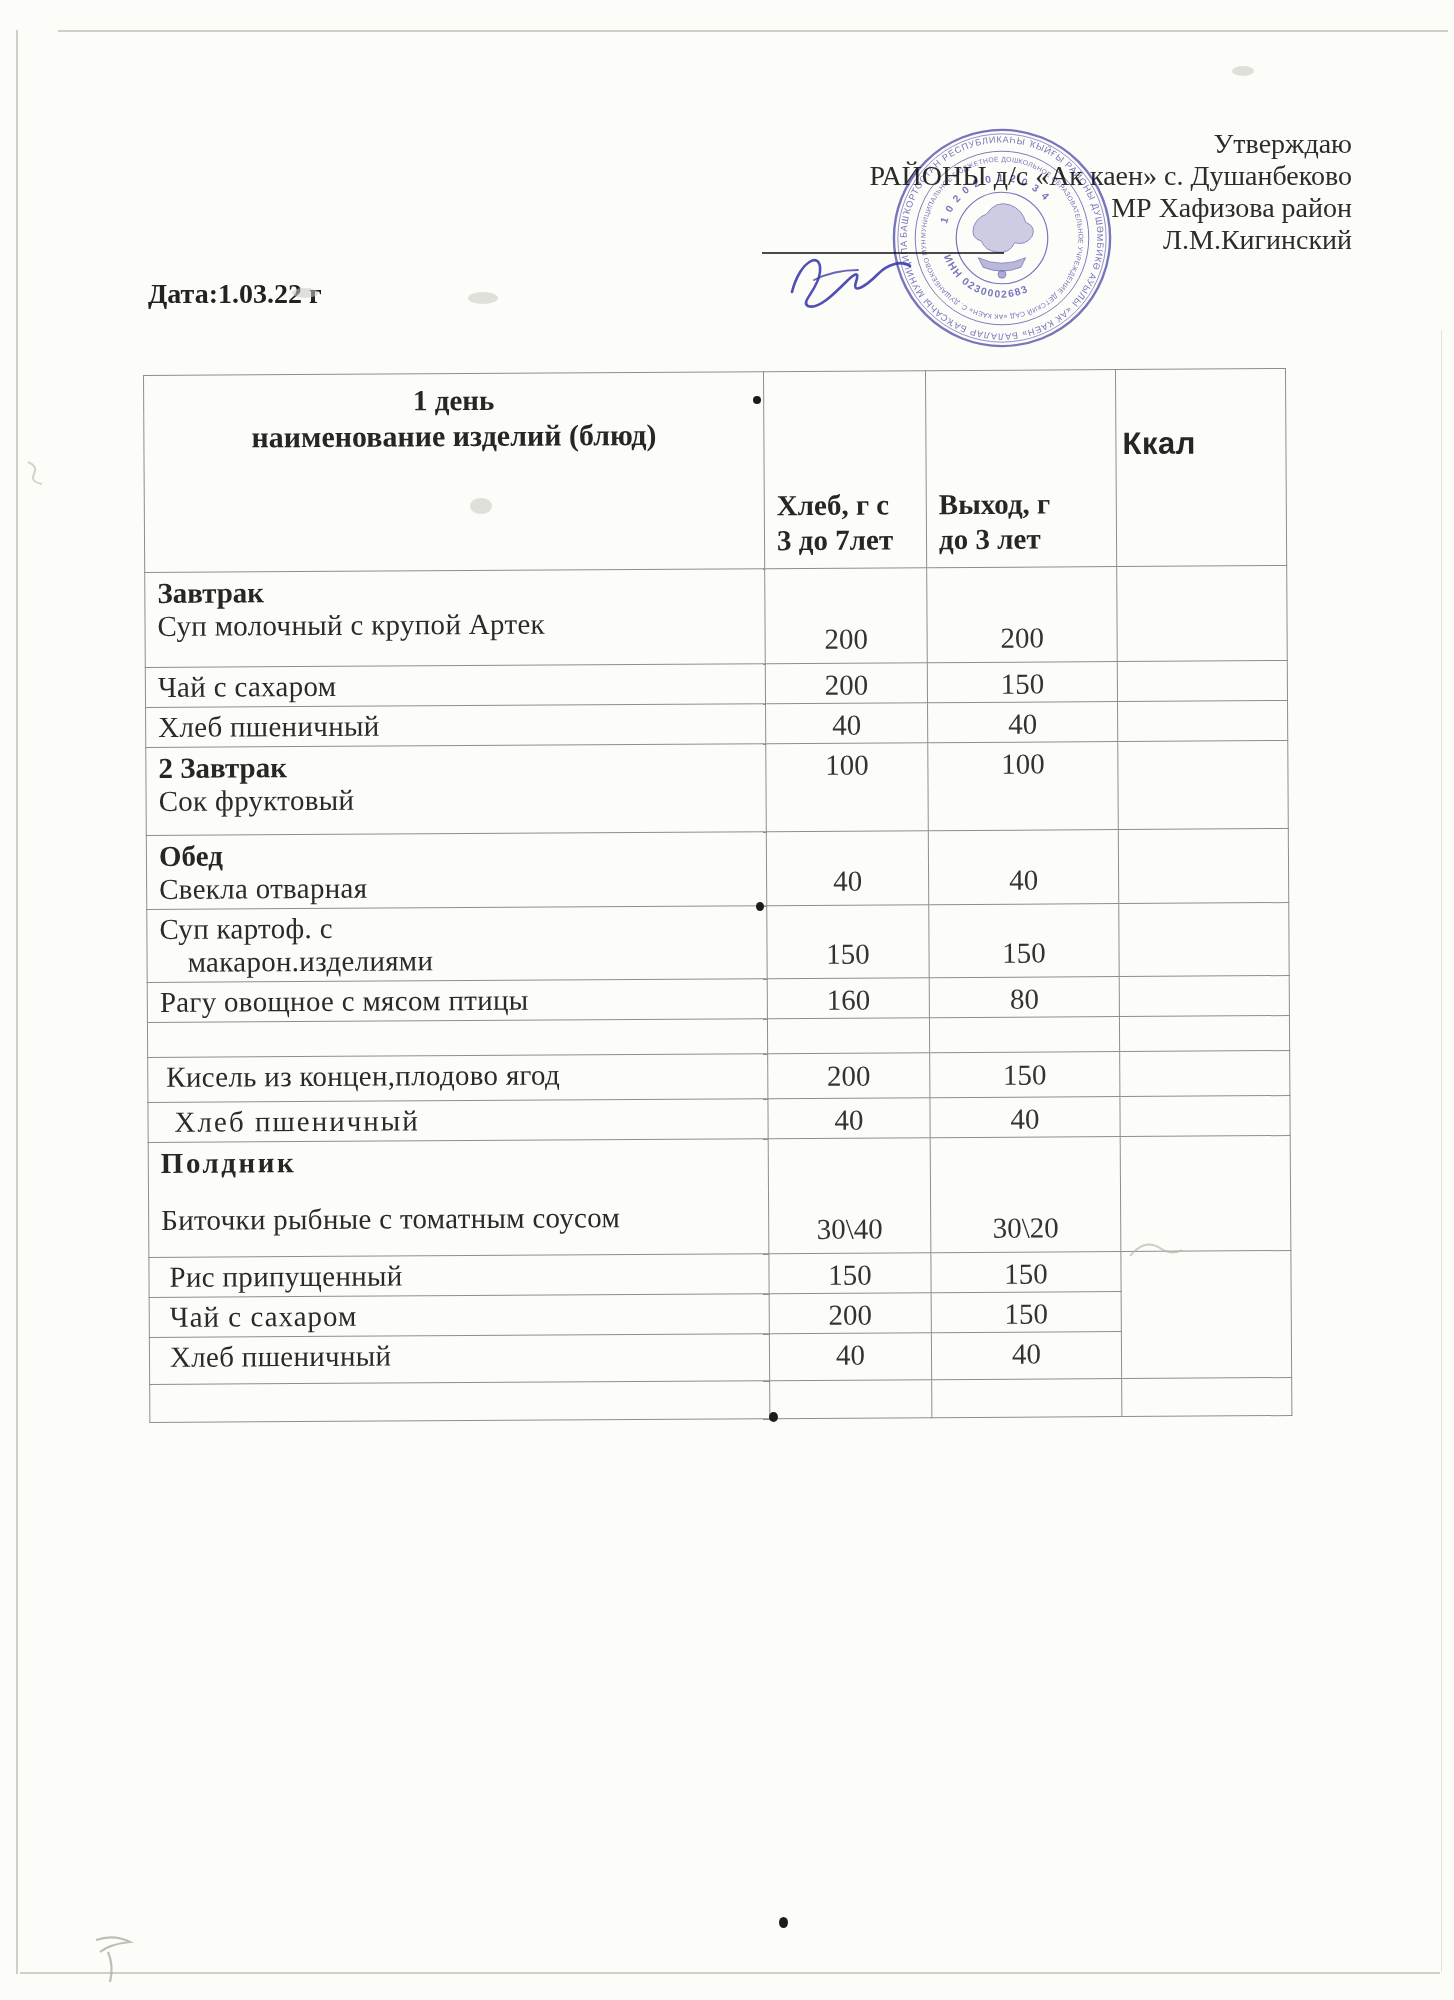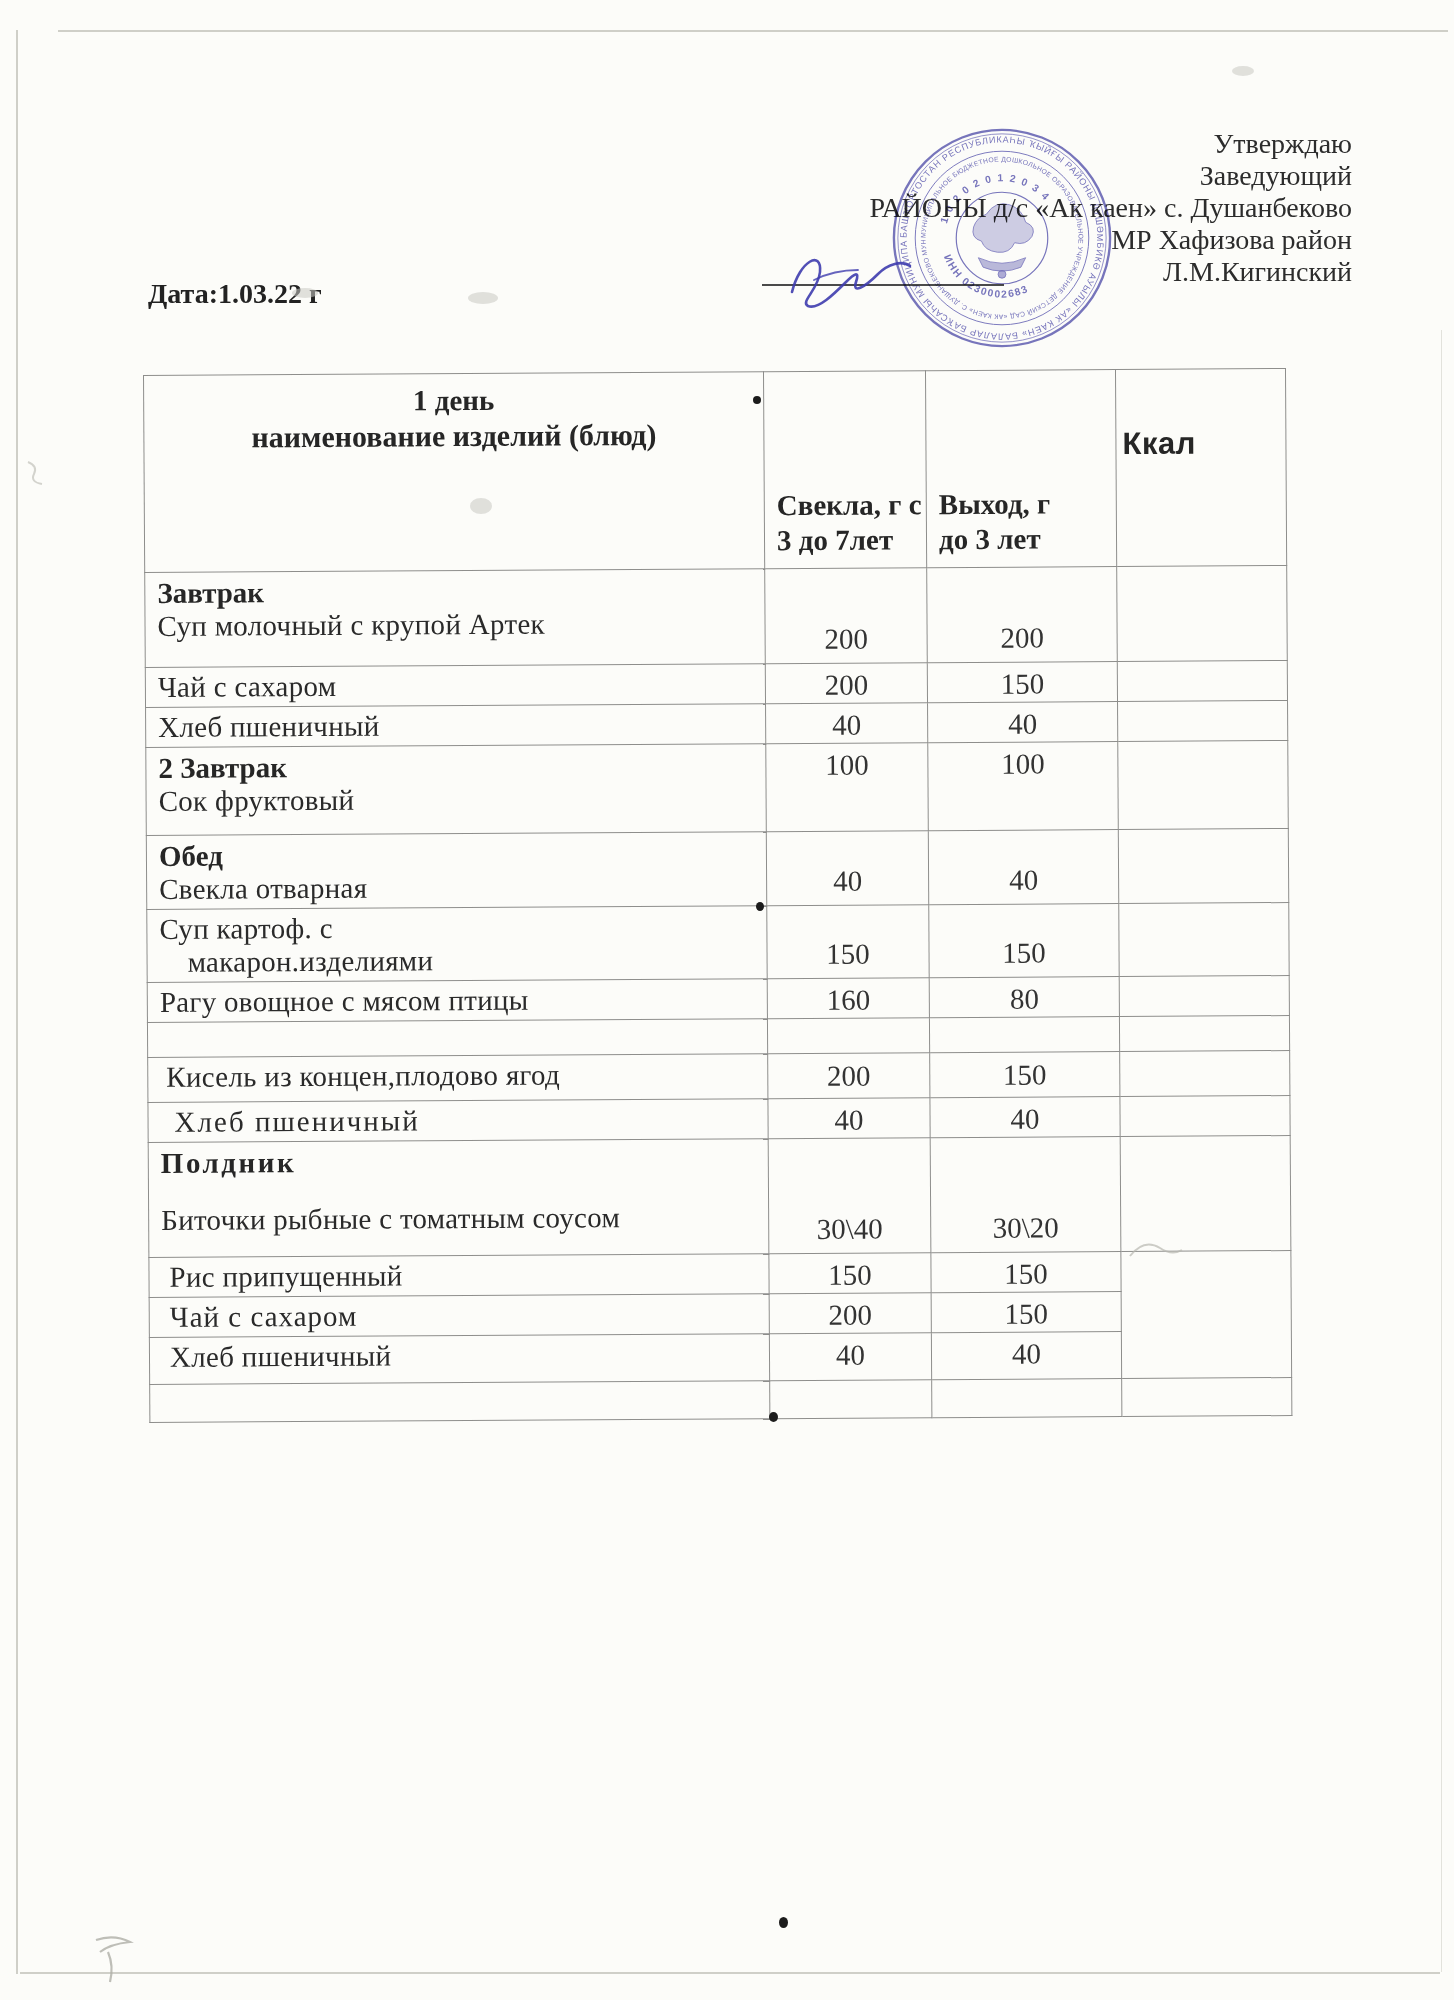--- a/index.html
+++ b/index.html
@@ -90,21 +90,20 @@
 
 <div class="page">
 
   <div class="edge top"></div>
   <div class="edge left"></div>
   <div class="edge bottom"></div>
   <div class="edge right"></div>
 
   <div class="approval">
     <div>Утверждаю</div>
-    <div>Заведующий</div>
     <div>РАЙОНЫ д/с  «Ак каен» с. Душанбеково</div>
     <div>МР Хафизова район</div>
     <div class="sig-row">
       <span class="sig-underline"></span>
       <span class="sig-name">Л.М.Кигинский</span>
     </div>
   </div>
 
   <div class="date-label">Дата:1.03.22 г</div>
 
@@ -156,21 +155,21 @@
           <col style="width:190px">
           <col style="width:170px">
         </colgroup>
       <thead>
         <tr>
           <th class="hdr-c1">
             <div>1 день</div>
             <div class="l2">наименование изделий (блюд)</div>
           </th>
           <th class="hdr-c2">
-            <div>Свекла, г с</div>
+            <div>Хлеб, г с</div>
             <div>3 до 7лет</div>
           </th>
           <th class="hdr-c3">
             <div>Выход, г</div>
             <div>до 3 лет</div>
           </th>
           <th class="hdr-c4">Ккал</th>
         </tr>
       </thead>
       <tbody id="rows">

